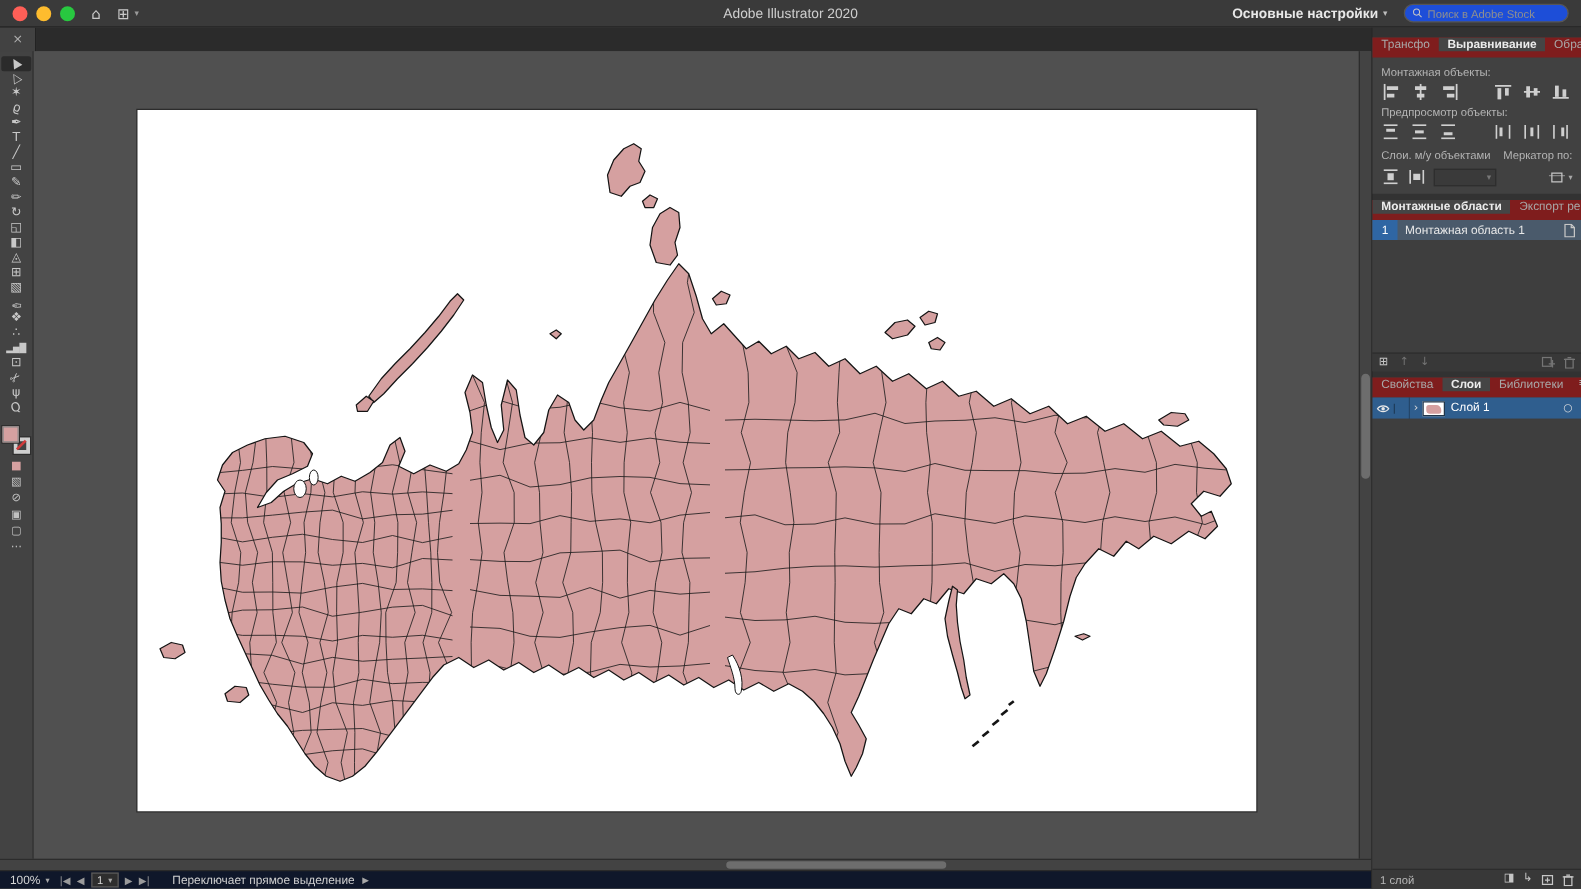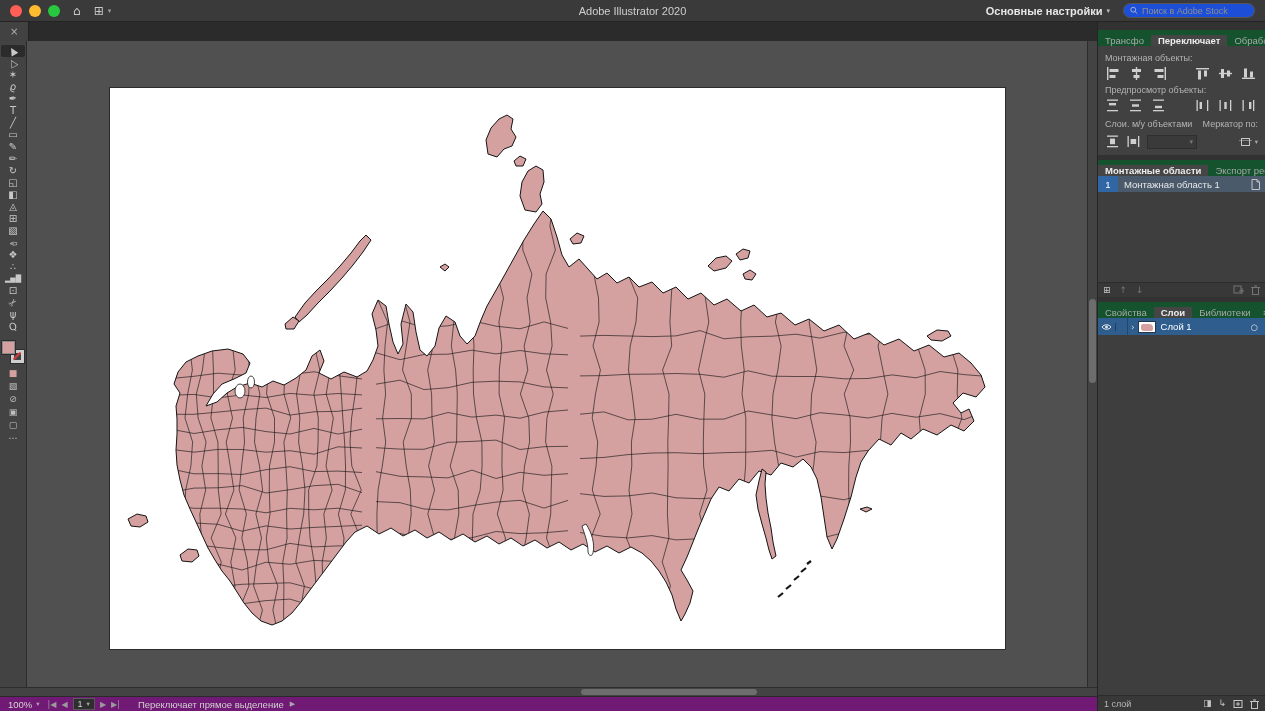--- a/index.html
+++ b/index.html
@@ -62,34 +62,34 @@
   .lake { fill:#ffffff; stroke:#141414; stroke-width:0.8; }
   #region-borders path { stroke:#1c1c1c; stroke-width:0.7; fill:none; opacity:.95; }
   .kurils { stroke:#141414; stroke-width:2.2; }
 
   .vscroll { width:10px; background:#434343; border-left:1px solid #2c2c2c; position:relative; }
   .vthumb { position:absolute; left:1px; right:1px; top:40%; height:13%; background:#6d6d6d; border-radius:4px; }
   .hscroll { height:9px; background:#434343; border-top:1px solid #2c2c2c; position:relative; }
   .hthumb { position:absolute; top:1px; bottom:1px; left:53%; width:16%; background:#6d6d6d; border-radius:4px; }
 
   
-  .statusbar { height:15px; background:#701a75; border-top:1px solid #2a2a2a; display:flex; align-items:center;
+  .statusbar { height:15px; background:#0f172a; border-top:1px solid #2a2a2a; display:flex; align-items:center;
     padding:0 8px; gap:8px; color:#d6d6d6; font-size:9.5px; }
   .zoombox { display:flex; align-items:center; gap:4px; }
   .sb-chev { font-size:6.5px; color:#a8a8a8; }
   .navgroup { display:flex; align-items:center; gap:5px; color:#9a9a9a; font-size:8px; }
   .ab-num { background:#2e2e2e; border:1px solid #5a5a5a; padding:0 4px; height:12px; display:flex;
     align-items:center; gap:4px; color:#d6d6d6; font-size:9px; }
   .hint { margin-left:10px; color:#d0d0d0; display:flex; align-items:center; gap:6px; }
   .hint .play { font-size:7px; color:#a8a8a8; }
 
   
   .rc-spacer { height:8px; }
   .panel { background:#414141; margin:0 0 5px 0; }
-  .panel-tabs { height:16px; background:#14532d; display:flex; align-items:flex-end; overflow:hidden; }
+  .panel-tabs { height:16px; background:#7f1d1d; display:flex; align-items:flex-start; overflow:hidden; }
   .ptab { padding:0 7px; display:flex; align-items:center; font-size:9.5px; color:#a8a8a8; white-space:nowrap; }
   .ptab.active { background:#454545; color:#ececec; font-weight:bold; }
   .pmenu { margin-left:auto; color:#a8a8a8; font-size:9px; padding:0 5px; display:flex; align-items:center; }
 
   .align-body { padding:5px 7px 6px 7px; }
   .sec-label { font-size:9px; color:#b4b4b4; margin:2px 0 3px 0; white-space:nowrap; }
   .icon-row { display:flex; justify-content:space-between; margin-bottom:4px; }
   .icon-group { display:flex; gap:6px; }
   .ai-btn { width:17px; height:15px; display:flex; align-items:center; justify-content:center; }
   .ai-btn svg rect { fill:#cfcfcf; }
@@ -386,21 +386,21 @@
       </div>
     </div>
   </div>
 
   <div class="right-col">
     <div class="rc-spacer"></div>
 
     <div class="panel">
       <div class="panel-tabs">
         <span class="ptab">Трансфо</span>
-        <span class="ptab active">Переключает</span>
+        <span class="ptab active">Выравнивание</span>
         <span class="ptab">Обработ</span>
 
       </div>
       <div class="align-body">
         <div class="sec-label">Монтажная объекты:</div>
         <div class="icon-row">
           <span class="icon-group">
             <span class="ai-btn">
               <svg width="15" height="13">
                   <rect x="1" y="0" width="1.4" height="13"></rect>

